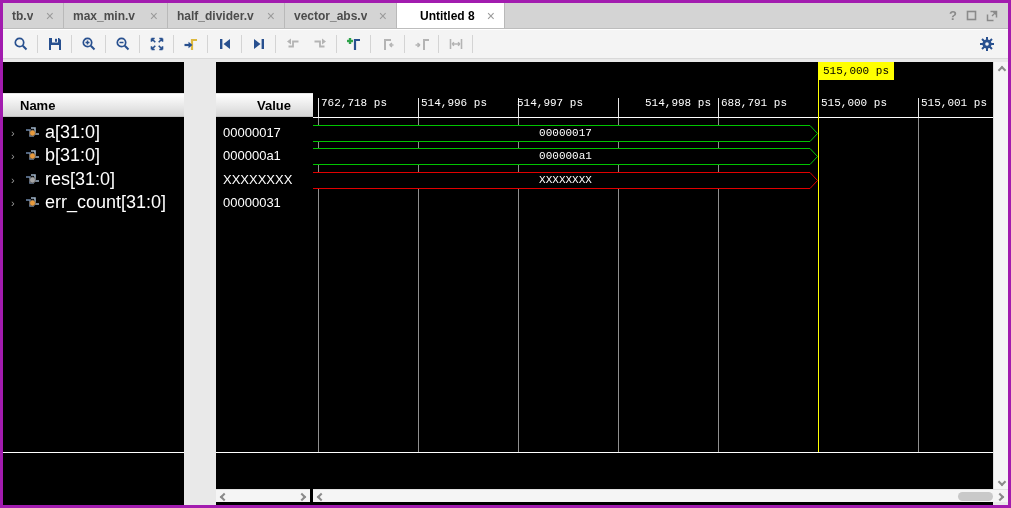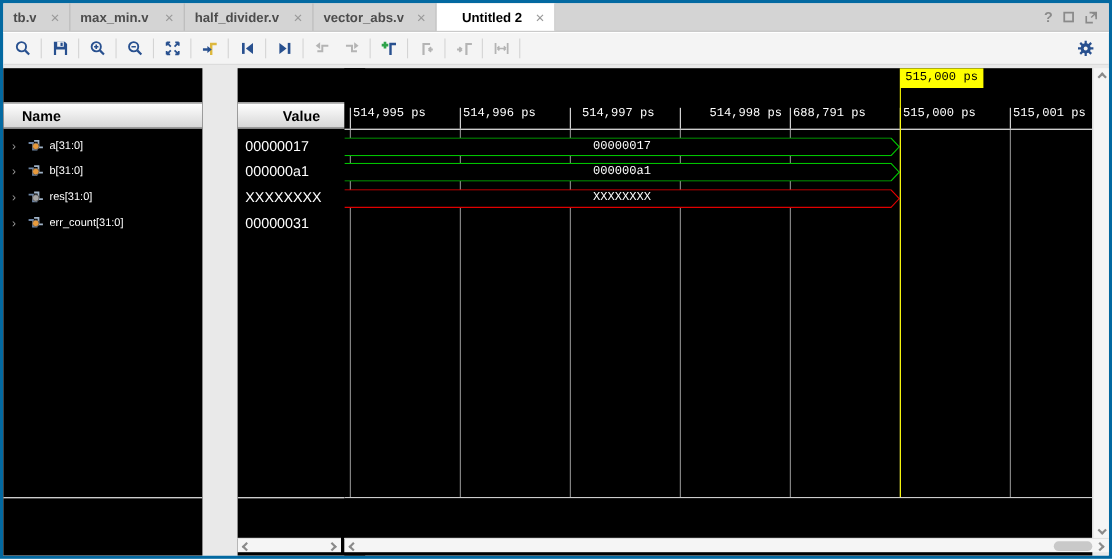--- a/index.html
+++ b/index.html
@@ -1,19 +1,19 @@
 <!DOCTYPE html>
 <html><head>
 <meta charset="utf-8">
 <style>
   * { margin:0; padding:0; box-sizing:border-box; }
   html,body { width:1011px; height:508px; overflow:hidden; background:#fff;
               font-family:"Liberation Sans", sans-serif; }
   .window { position:absolute; left:0; top:0; width:1011px; height:508px;
-            background:#0369a1; }
+            background:#a21caf; }
   .inner { position:absolute; left:3px; top:3px; width:1005px; height:502px;
            background:#e9e9e9; }
 
   
   .tabbar { position:absolute; left:0; top:0; width:1005px; height:26px;
             background:#d4d4d4; border-bottom:1px solid #bdbdbd;
             display:flex; align-items:stretch; }
   .tab { display:flex; align-items:center; justify-content:space-between;
          padding:0 9px; border-right:1px solid #b9b9b9;
          font-size:12px; font-weight:bold; color:#4c4c4c; cursor:default; }
@@ -42,21 +42,21 @@
   .colheader { position:absolute; left:0; top:31px; width:100%; height:24px;
                background:linear-gradient(#ffffff,#d6d6d6);
                border-top:1px solid #e6e6e6; border-bottom:1px solid #bfbfbf;
                font-size:13px; font-weight:bold; color:#000;
                display:flex; align-items:center; }
   .endline { position:absolute; left:0; top:390px; width:100%; height:1px; background:#ffffff; }
 
   .sigrow { position:absolute; left:0; width:100%; height:23px;
             display:flex; align-items:center; gap:5px; padding-left:8px; }
   .sigrow .chev { color:#9a9a9a; font-size:11px; width:9px; }
-  .signame { color:#fff; font-size:10px; white-space:nowrap; }
+  .signame { color:#fff; font-size:18px; white-space:nowrap; }
   .valrow { position:absolute; left:0; width:100%; height:23px;
             display:flex; align-items:center; padding-left:7px;
             color:#fff; font-size:13px; }
   .ruler { position:absolute; left:0; top:21px; width:680px; height:35px;
            border-bottom:1px solid #ffffff; }
   .ticklabel { position:absolute; top:14px; color:#fff; font-size:11px;
                font-family:"Liberation Mono", monospace; white-space:nowrap; }
   .tickmark { position:absolute; bottom:0; width:1px; height:19px; background:#e8e8e8; }
   .plot { position:absolute; left:0; top:56px; width:680px; height:334px; overflow:hidden; }
   .gridline { position:absolute; top:0; width:1px; height:334px; background:#8f8f8f; }
@@ -101,21 +101,21 @@
     </div>
     <div class="tab" style="width:117px">
       <span class="tablabel">half_divider.v</span>
       <span class="close">×</span>
     </div>
     <div class="tab" style="width:112px">
       <span class="tablabel">vector_abs.v</span>
       <span class="close">×</span>
     </div>
     <div class="tab active" style="width:108px">
-      <span class="tablabel">Untitled 2</span>
+      <span class="tablabel">Untitled 8</span>
       <span class="close">×</span>
     </div>
     <div class="winctl">
       <span class="wbtn">?</span>
       <span class="wbtn">
         <svg width="11" height="11">
               <rect x="1.5" y="1.5" width="8" height="8" fill="none" stroke="#8a8a8a" stroke-width="1.6"></rect>
             </svg>
       </span>
       <span class="wbtn">
@@ -305,25 +305,25 @@
             <div class="valrow" style="top: 82px;">000000a1</div>
             <div class="valrow" style="top: 106px;">XXXXXXXX</div>
             <div class="valrow" style="top: 129px;">00000031</div>
           </div>
       <div class="endline"></div>
     </div>
 
     <div class="panel panel-wave">
       <div class="ruler" id="ruler">
             <div class="tickmark" style="left: 5px;"></div>
-            <div class="ticklabel" style="left: 8px;">514,995 ps</div>
+            <div class="ticklabel" style="left: 8px;">762,718 ps</div>
             <div class="tickmark" style="left: 105px;"></div>
             <div class="ticklabel" style="left: 108px;">514,996 ps</div>
             <div class="tickmark" style="left: 205px;"></div>
-            <div class="ticklabel" style="left: 216px; text-align: right;">514,997 ps</div>
+            <div class="ticklabel" style="left: 204px; text-align: right;">514,997 ps</div>
             <div class="tickmark" style="left: 305px;"></div>
             <div class="ticklabel" style="left: 308px; margin-left: 24px;">514,998 ps</div>
             <div class="tickmark" style="left: 405px;"></div>
             <div class="ticklabel" style="left: 408px;">688,791 ps</div>
             <div class="tickmark" style="left: 505px;"></div>
             <div class="ticklabel" style="left: 508px;">515,000 ps</div>
             <div class="tickmark" style="left: 605px;"></div>
             <div class="ticklabel" style="left: 608px;">515,001 ps</div>
           </div>
       <div class="plot" id="plot">

